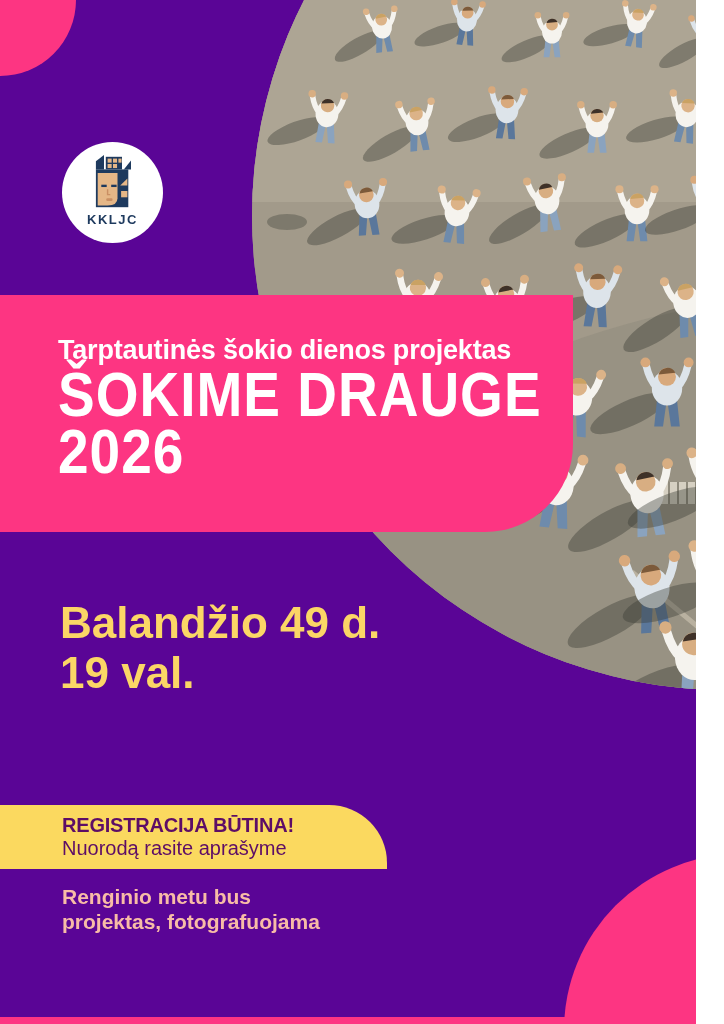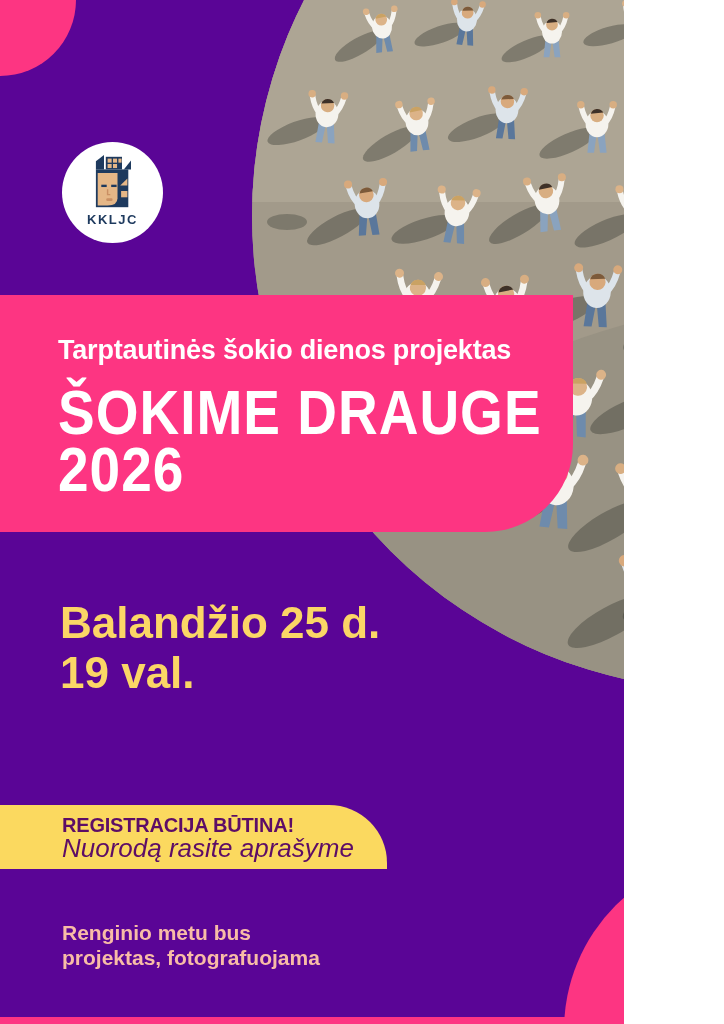--- a/index.html
+++ b/index.html
@@ -9,21 +9,21 @@
     --date-text:#FBD666;
     --notice-text:#F8BCA6;
     --registration-text:#5D0D66;
     --logo-navy:#1E3A5E;
     --white:#FFFFFF;
   }
   *{margin:0;padding:0;box-sizing:border-box;}
   html,body{width:724px;height:1024px;}
   body{font-family:"Liberation Sans",sans-serif;}
   .poster{
-    position:relative;width:624px;height:1024px;
+    position:relative;width:696px;height:1024px;
     background:var(--purple);overflow:hidden;
   }
   
   .photo-circle{
     position:absolute;left:252px;top:-258px;width:948px;height:948px;
     border-radius:50%;overflow:hidden;z-index:1;background:#a29a8a;
   }
   .photo-circle svg{display:block;width:100%;height:100%;}
   
   .corner-tl{
@@ -42,44 +42,43 @@
     margin-top:3px;
   }
   
   .title-banner{
     position:absolute;left:0;top:295px;width:573px;height:237px;
     background:var(--pink);border-radius:0 0 88px 0;z-index:3;
     padding:40px 0 0 58px;
   }
   .subtitle{
     color:var(--white);font-size:27px;font-weight:700;letter-spacing:-0.2px;
-    margin-bottom:18px;
   }
   .title{
     color:var(--white);font-weight:700;font-size:55px;line-height:50px;
     letter-spacing:1px;transform:scaleY(1.14);transform-origin:left top;
     white-space:nowrap;
   }
   
   .date-block{
     position:absolute;left:60px;top:598px;z-index:2;
     color:var(--date-text);font-size:44px;font-weight:700;line-height:50px;
   }
   
   .reg-banner{
     position:absolute;left:0;top:805px;width:387px;height:64px;
     background:var(--yellow);border-top-right-radius:58px 58px;z-index:3;
     padding:9px 0 0 62px;color:var(--registration-text);line-height:23px;
   }
   .reg-line1{font-size:20px;font-weight:700;letter-spacing:-0.2px;}
-  .reg-line2{font-size:26px;font-weight:500;font-style:italic;}
+  .reg-line2{font-size:20px;font-weight:500;}
   
   .notice{
     position:absolute;left:62px;top:884px;z-index:2;
-    color:var(--notice-text);font-size:21px;font-weight:700;line-height:25px;margin-top:36px;
+    color:var(--notice-text);font-size:21px;font-weight:700;line-height:25px;
   }
   
   .corner-br{
     position:absolute;left:564px;top:854px;width:352px;height:352px;
     border-radius:50%;background:var(--pink);z-index:2;
   }
   .bottom-strip{
     position:absolute;left:0;top:1017px;width:724px;height:7px;
     background:var(--pink);z-index:2;
   }
@@ -209,21 +208,21 @@
 
   <div class="title-banner">
     <div class="subtitle">Tarptautinės šokio dienos projektas</div>
     <div class="title">
       <div>ŠOKIME DRAUGE</div>
       <div>2026</div>
     </div>
   </div>
 
   <div class="date-block">
-    <div>Balandžio 25 d.</div>
+    <div>Balandžio 49 d.</div>
     <div>19 val.</div>
   </div>
 
   <div class="reg-banner">
     <div class="reg-line1">REGISTRACIJA BŪTINA!</div>
     <div class="reg-line2">Nuorodą rasite aprašyme</div>
   </div>
 
   <div class="notice">
     <div>Renginio metu bus</div>

